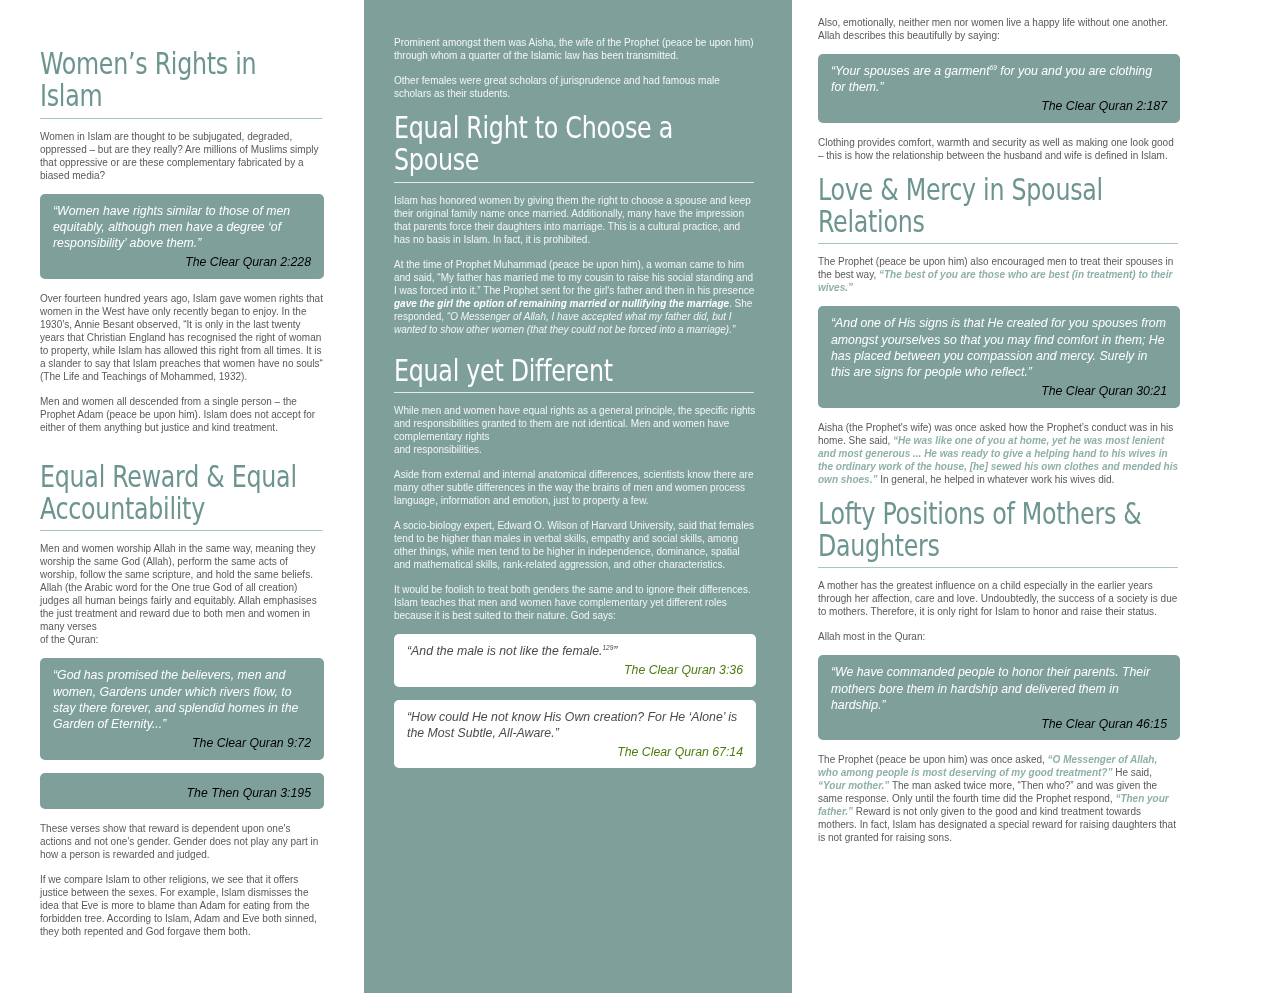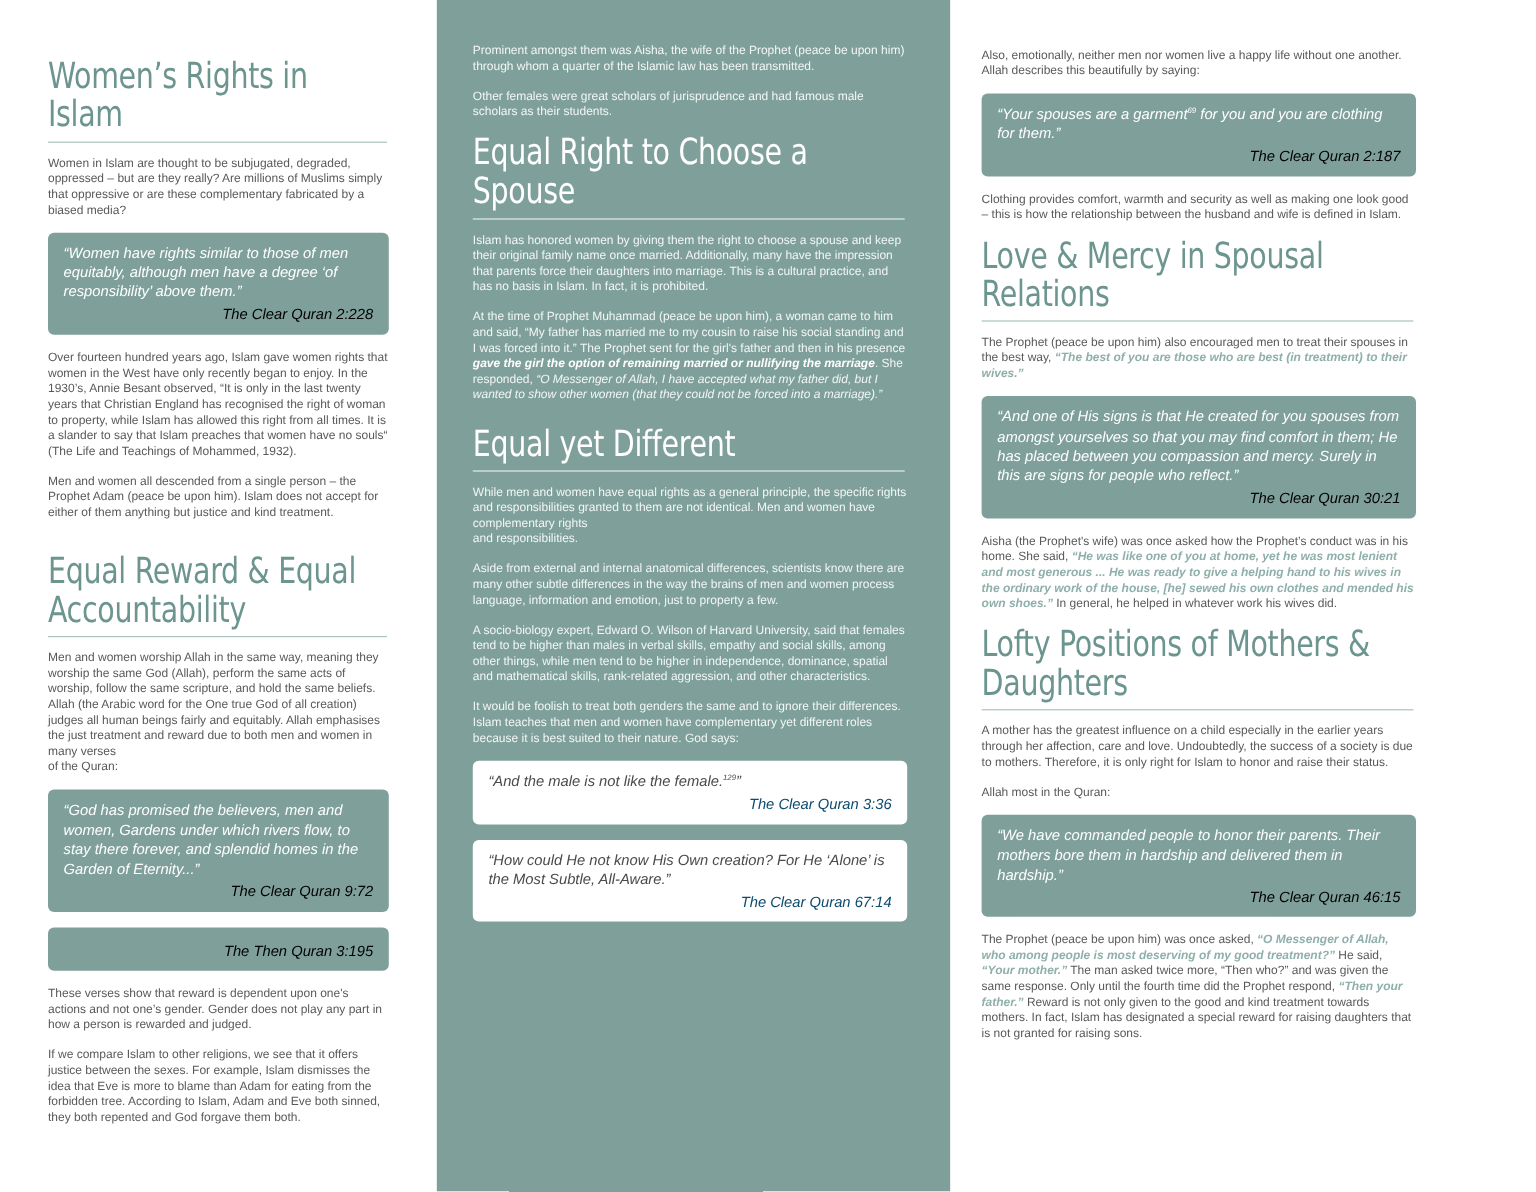--- a/index.html
+++ b/index.html
@@ -16,21 +16,21 @@
     background: #ffffff;
   }
 
   
   .col {
     position: relative;
     height: 993px;
   }
   .col-left  { width: 364px; padding: 48px 40px 0 40px; background: #ffffff; }
   .col-mid   { width: 428px; padding: 36px 36px 0 30px; background: #7fa09a; }
-  .col-right { width: 416px; padding: 40px 28px 0 26px; background: #ffffff; }
+  .col-right { width: 416px; padding: 16px 28px 0 26px; background: #ffffff; }
 
   
   h2 {
     font-family: "Liberation Sans Narrow", "DejaVu Sans Condensed", "Liberation Sans", sans-serif;
     font-weight: 400;
     font-size: 30px;
     line-height: 1.08;
     letter-spacing: -0.3px;
     color: #6d958f;
     padding-bottom: 5px;
@@ -67,21 +67,21 @@
   }
   .quote.teal { background: #7fa09a; color: #ffffff; }
   .quote.white { background: #ffffff; color: #4a4a4c; }
   .quote .src {
     display: block;
     text-align: right;
     font-style: italic;
     margin-top: 3px;
   }
   .quote.teal .src { color: #000000; }
-  .quote.white .src { color: #0c4a6e; }
+  .quote.white .src { color: #4d7c0f; }
 
   .sp { height: 7px; }
   .sp-lg { height: 15px; }
 </style>
 </head>
 <body>
 
 <div class="page">
 
   <div class="col col-left">

